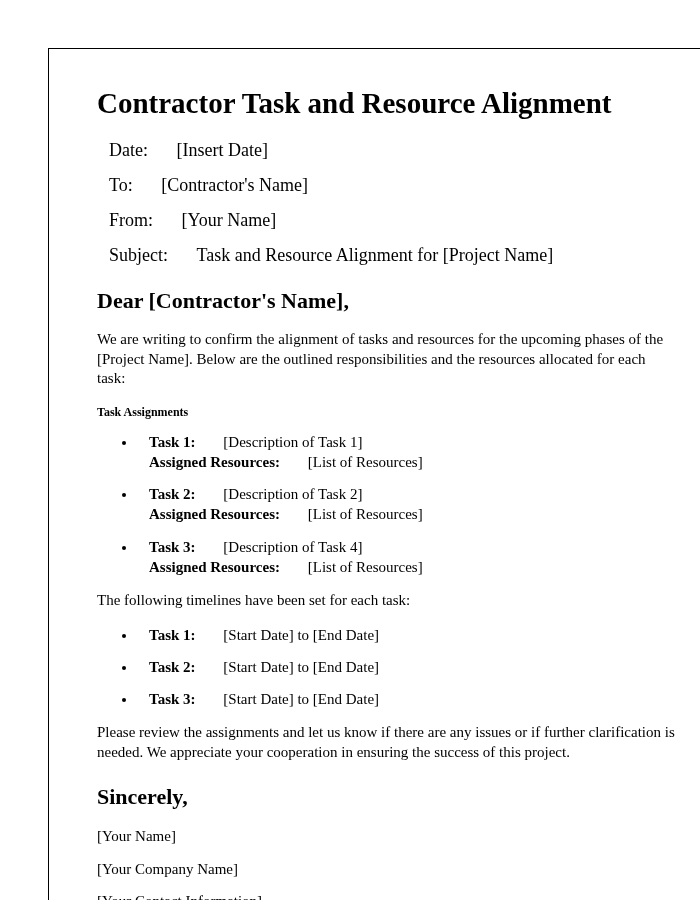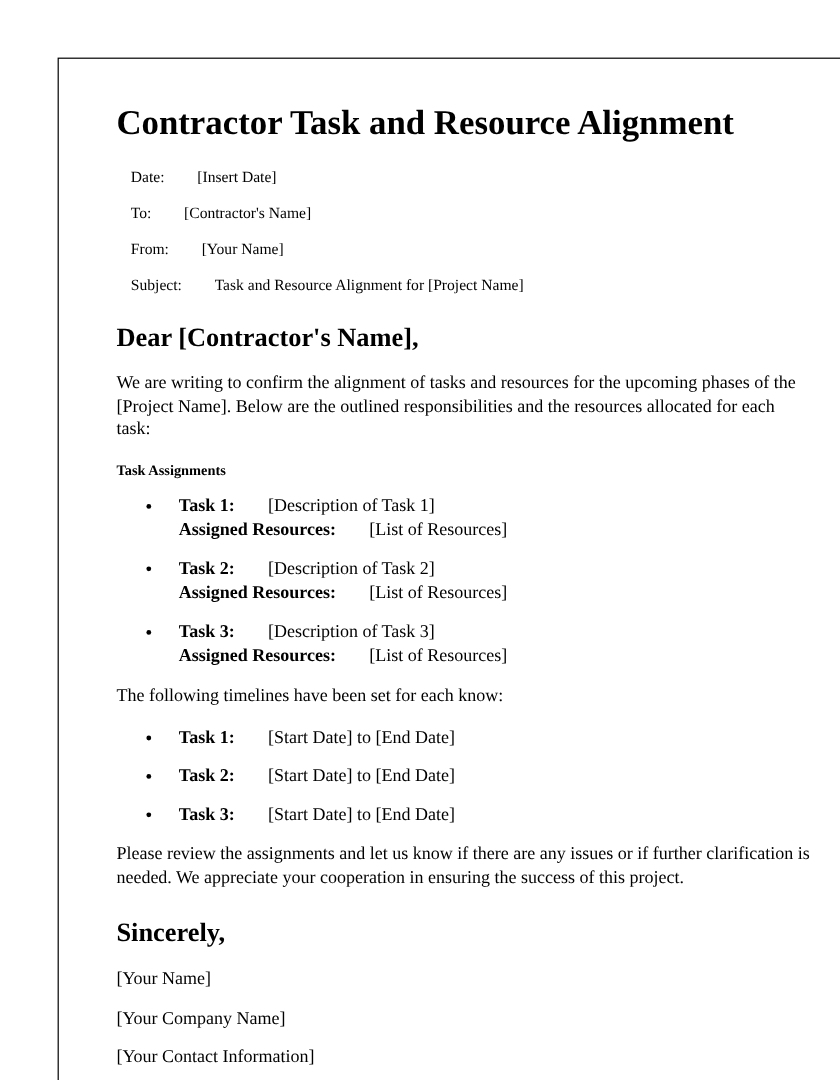--- a/index.html
+++ b/index.html
@@ -20,21 +20,21 @@
       height: 100%;
       padding: 26px 36px;
       overflow: hidden;
     }
     h1 {
       font-size: 29px;
       font-weight: bold;
       margin-bottom: 20px;
     }
     .meta-line {
-      font-size: 13px;
+      font-size: 18px;
       margin-bottom: 14px;
       font-family: Liberation Serif, serif;
     }
     h2 {
       font-size: 22px;
       font-weight: bold;
       margin-top: 22px;
       margin-bottom: 16px;
     }
     p {
@@ -94,27 +94,27 @@
   <ul>
     <li>
       <span class="bold">Task 1: </span><span>[Description of Task 1]</span><br>
       <span class="bold">Assigned Resources: </span><span>[List of Resources]</span>
     </li>
     <li>
       <span class="bold">Task 2: </span><span>[Description of Task 2]</span><br>
       <span class="bold">Assigned Resources: </span><span>[List of Resources]</span>
     </li>
     <li>
-      <span class="bold">Task 3: </span><span>[Description of Task 3]</span><br>
+      <span class="bold">Task 3: </span><span>[Description of Task 4]</span><br>
       <span class="bold">Assigned Resources: </span><span>[List of Resources]</span>
     </li>
   </ul>
 
 
-  <p>The following timelines have been set for each know:</p>
+  <p>The following timelines have been set for each task:</p>
 
   <ul>
     <li>
       <span class="bold">Task 1: </span><span>[Start Date] to [End Date]</span>
     </li>
     <li>
       <span class="bold">Task 2: </span><span>[Start Date] to [End Date]</span>
     </li>
     <li>
       <span class="bold">Task 3: </span><span>[Start Date] to [End Date]</span>

